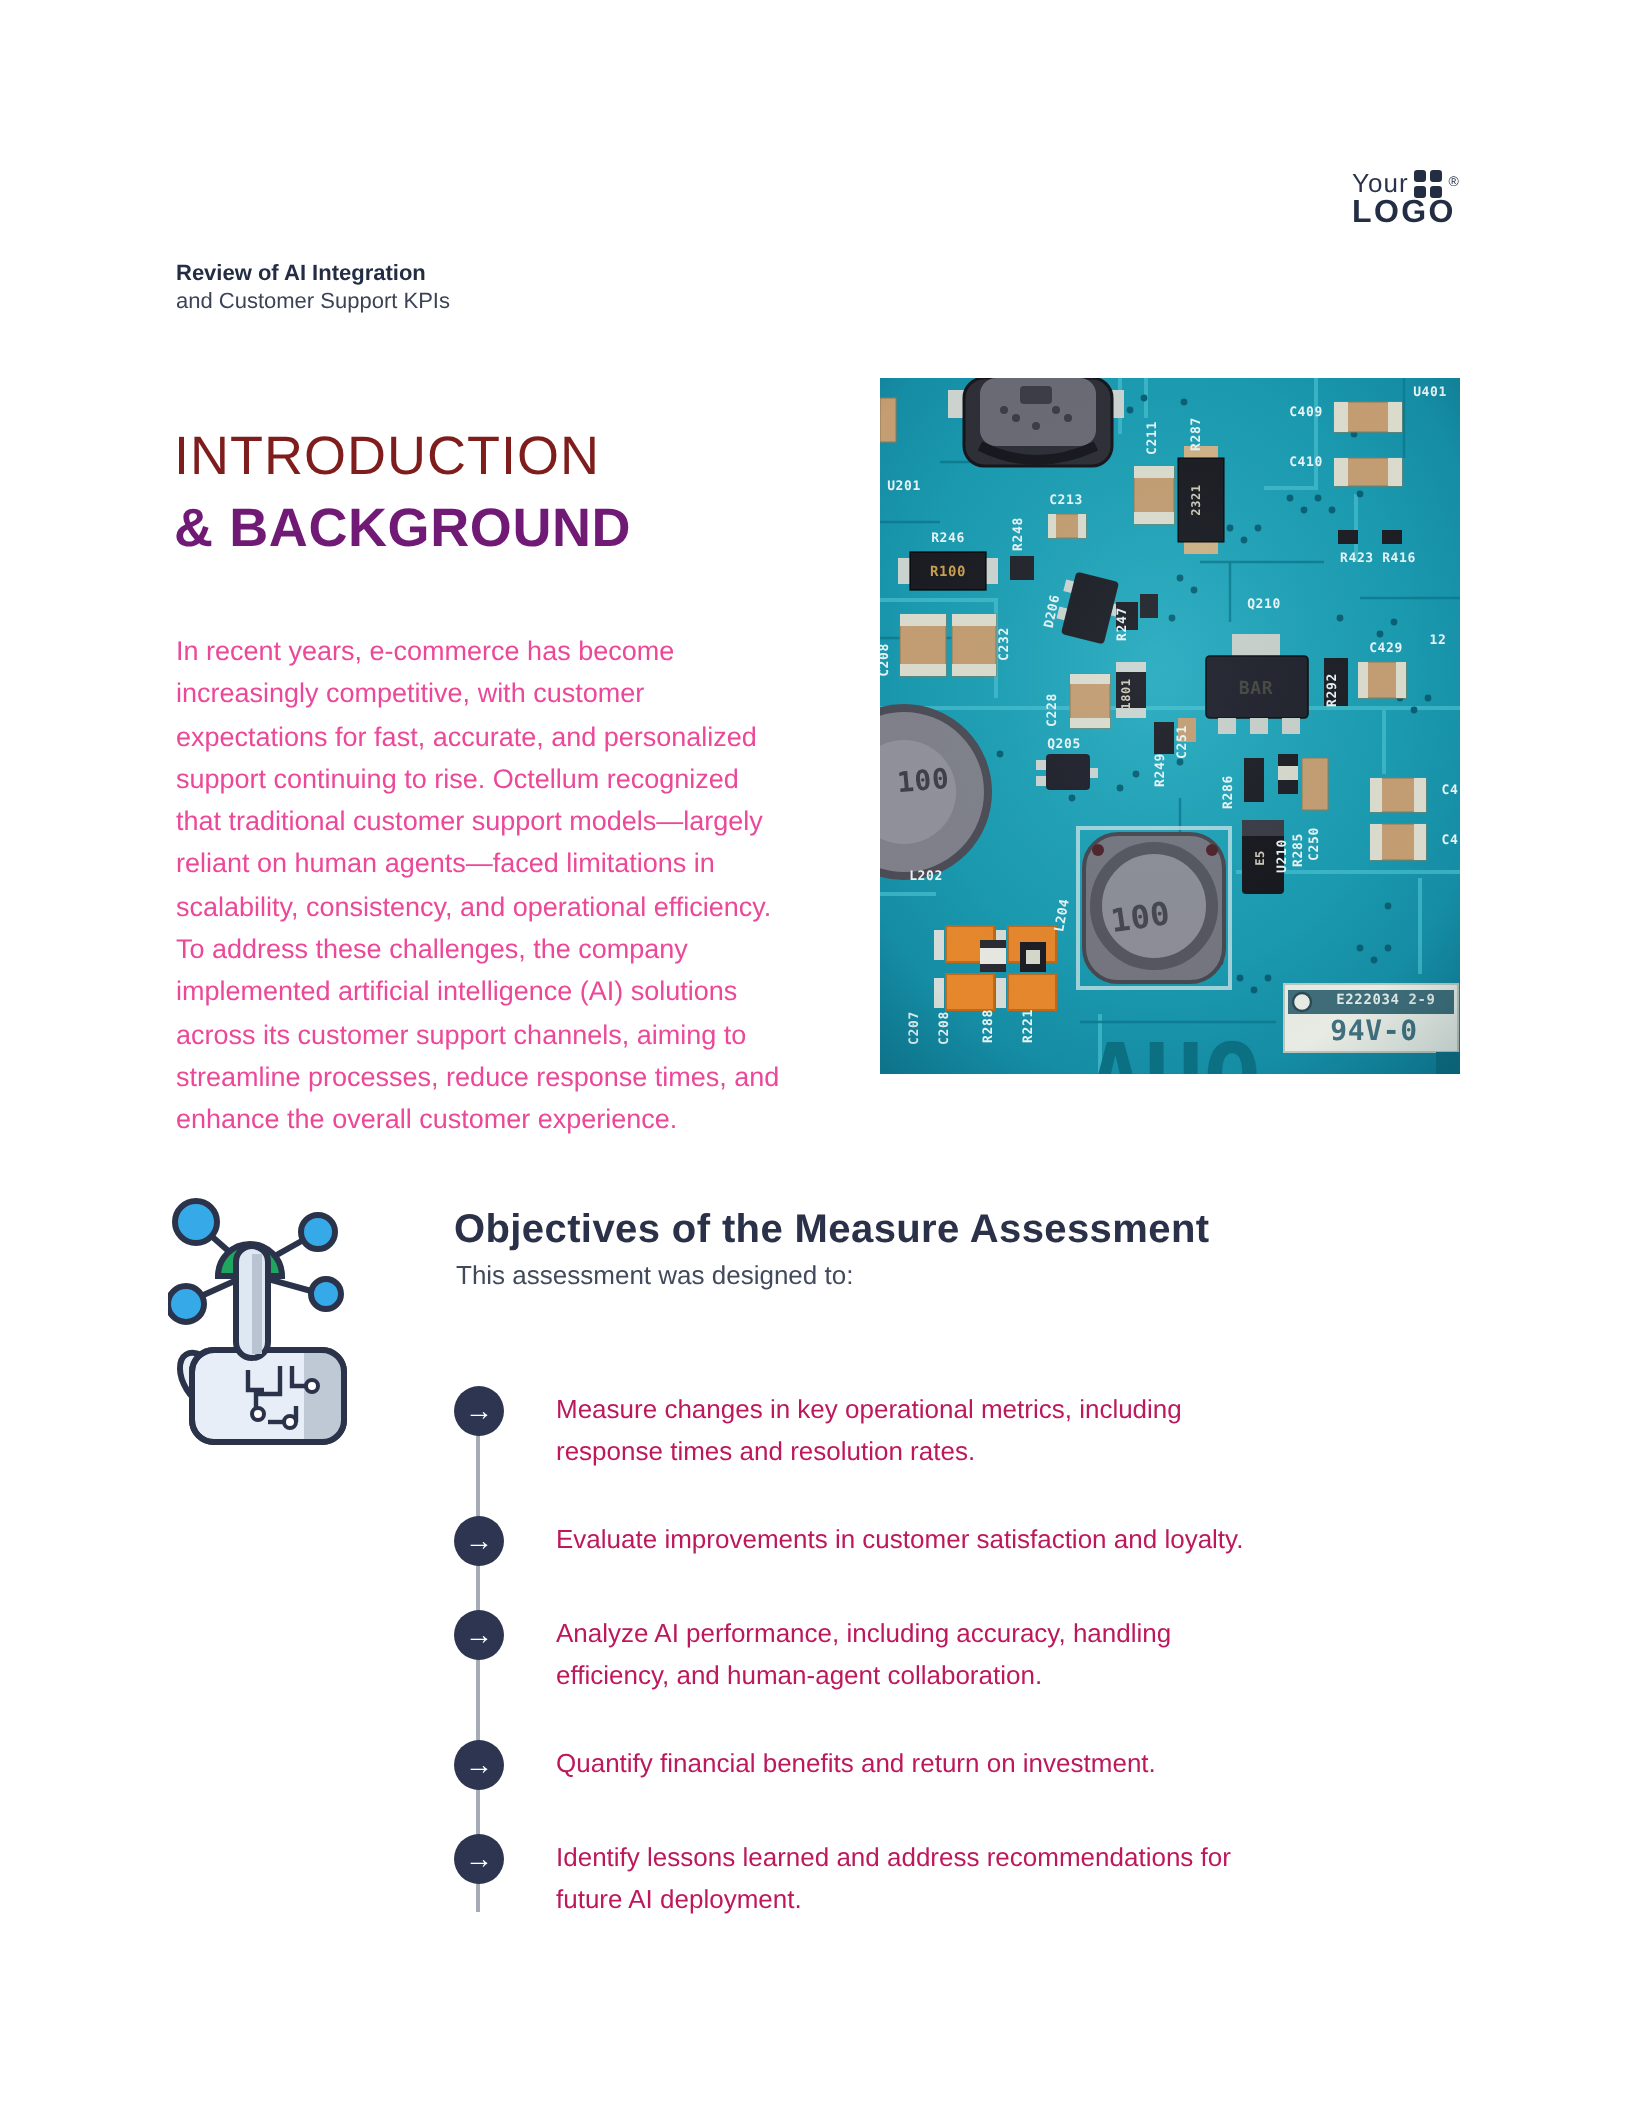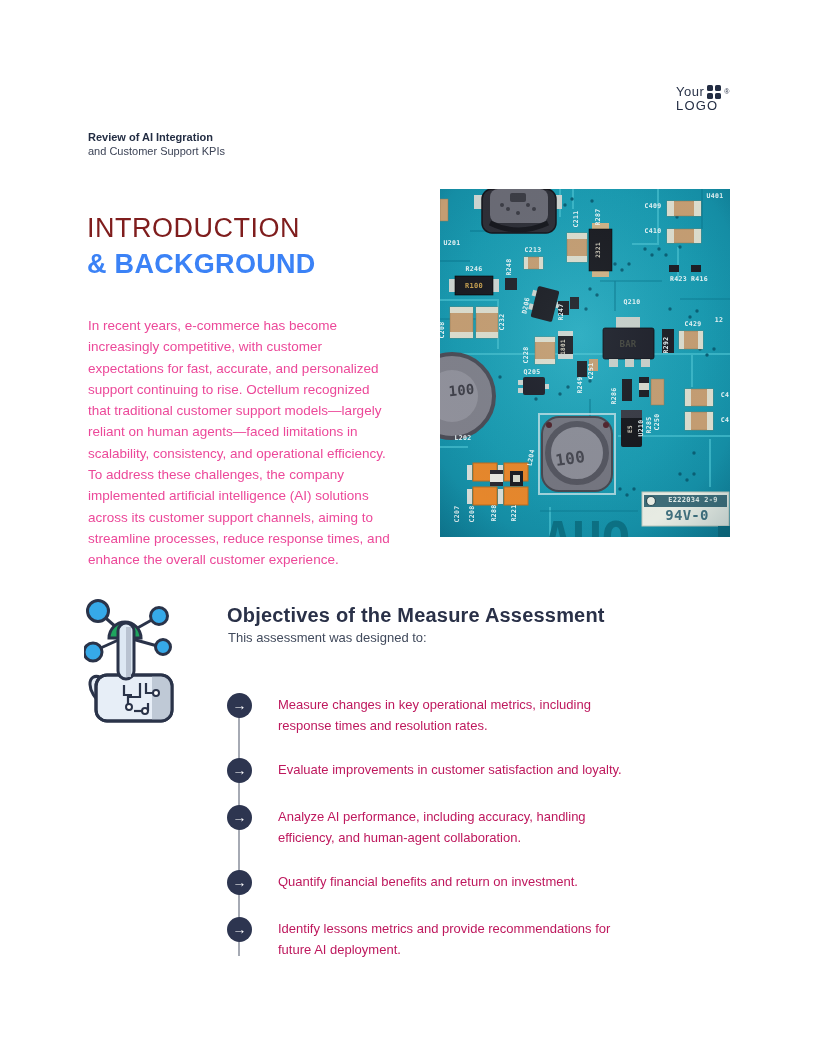--- a/index.html
+++ b/index.html
@@ -9,26 +9,26 @@
     position:relative; width:816px; height:1056px; background:#ffffff;
     overflow:hidden; margin:0 auto;
   }
   
   .doc-header { position:absolute; left:88px; top:83px; color:#242e44;margin-top:48px; }
   .doc-header .l1 { font-size:11px; font-weight:bold; line-height:13px; color:#232d43; }
   .doc-header .l2 { font-size:11px; line-height:14px; color:#3c4356; }
   .logo { position:absolute; left:676px; top:84px; color:#242e44; width:70px; }
   .logo .row1 { display:flex; align-items:flex-end; gap:3px; }
   .logo .word-top { font-size:13px; letter-spacing:0.5px; color:#2a3349; }
-  .logo .word-bottom { font-size:13px; font-weight:normal; letter-spacing:1.2px; margin-top:-1px; color:#232d43; }
+  .logo .word-bottom { font-size:16px; font-weight:bold; letter-spacing:1.2px; margin-top:-1px; color:#232d43; }
   .logo .reg { font-size:7px; vertical-align:top; position:relative; top:-4px; color:#2a3349; }
   
   .intro-title { position:absolute; left:87px; top:213px; }
   .intro-title .accent { font-size:27px; font-weight:400; letter-spacing:0.5px; color:#7f1d1d; line-height:30px; }
-  .intro-title .main { font-size:27px; font-weight:800; letter-spacing:0.3px; color:#3b82f6; line-height:32px; margin-top:5px; }
+  .intro-title .main { font-size:27px; font-weight:800; letter-spacing:0.3px; color:#701a75; line-height:32px; margin-top:5px; }
   
   .intro-body {
     position:absolute; left:88px; top:315px; width:303px;
     font-size:13.5px; line-height:21.3px; color:#ec4899;
   }
   
   .pcb-figure { position:absolute; left:440px; top:189px; width:290px; height:348px; overflow:hidden; }
   .pcb-figure svg { display:block; }
   
   .obj-icon { position:absolute; left:84px; top:591px; width:100px; height:134px; }
@@ -435,17 +435,17 @@
       <div class="obj-row">
         <div class="obj-dot">→</div>
         <div class="obj-text">Analyze AI performance, including accuracy, handling efficiency, and human-agent collaboration.</div>
       </div>
       <div class="obj-row">
         <div class="obj-dot">→</div>
         <div class="obj-text">Quantify financial benefits and return on investment.</div>
       </div>
       <div class="obj-row">
         <div class="obj-dot">→</div>
-        <div class="obj-text">Identify lessons metrics and provide recommendations for future AI deployment.</div>
+        <div class="obj-text">Identify lessons learned and address recommendations for future AI deployment.</div>
       </div>
     </div>
 
 </div>
 
 </body></html>

